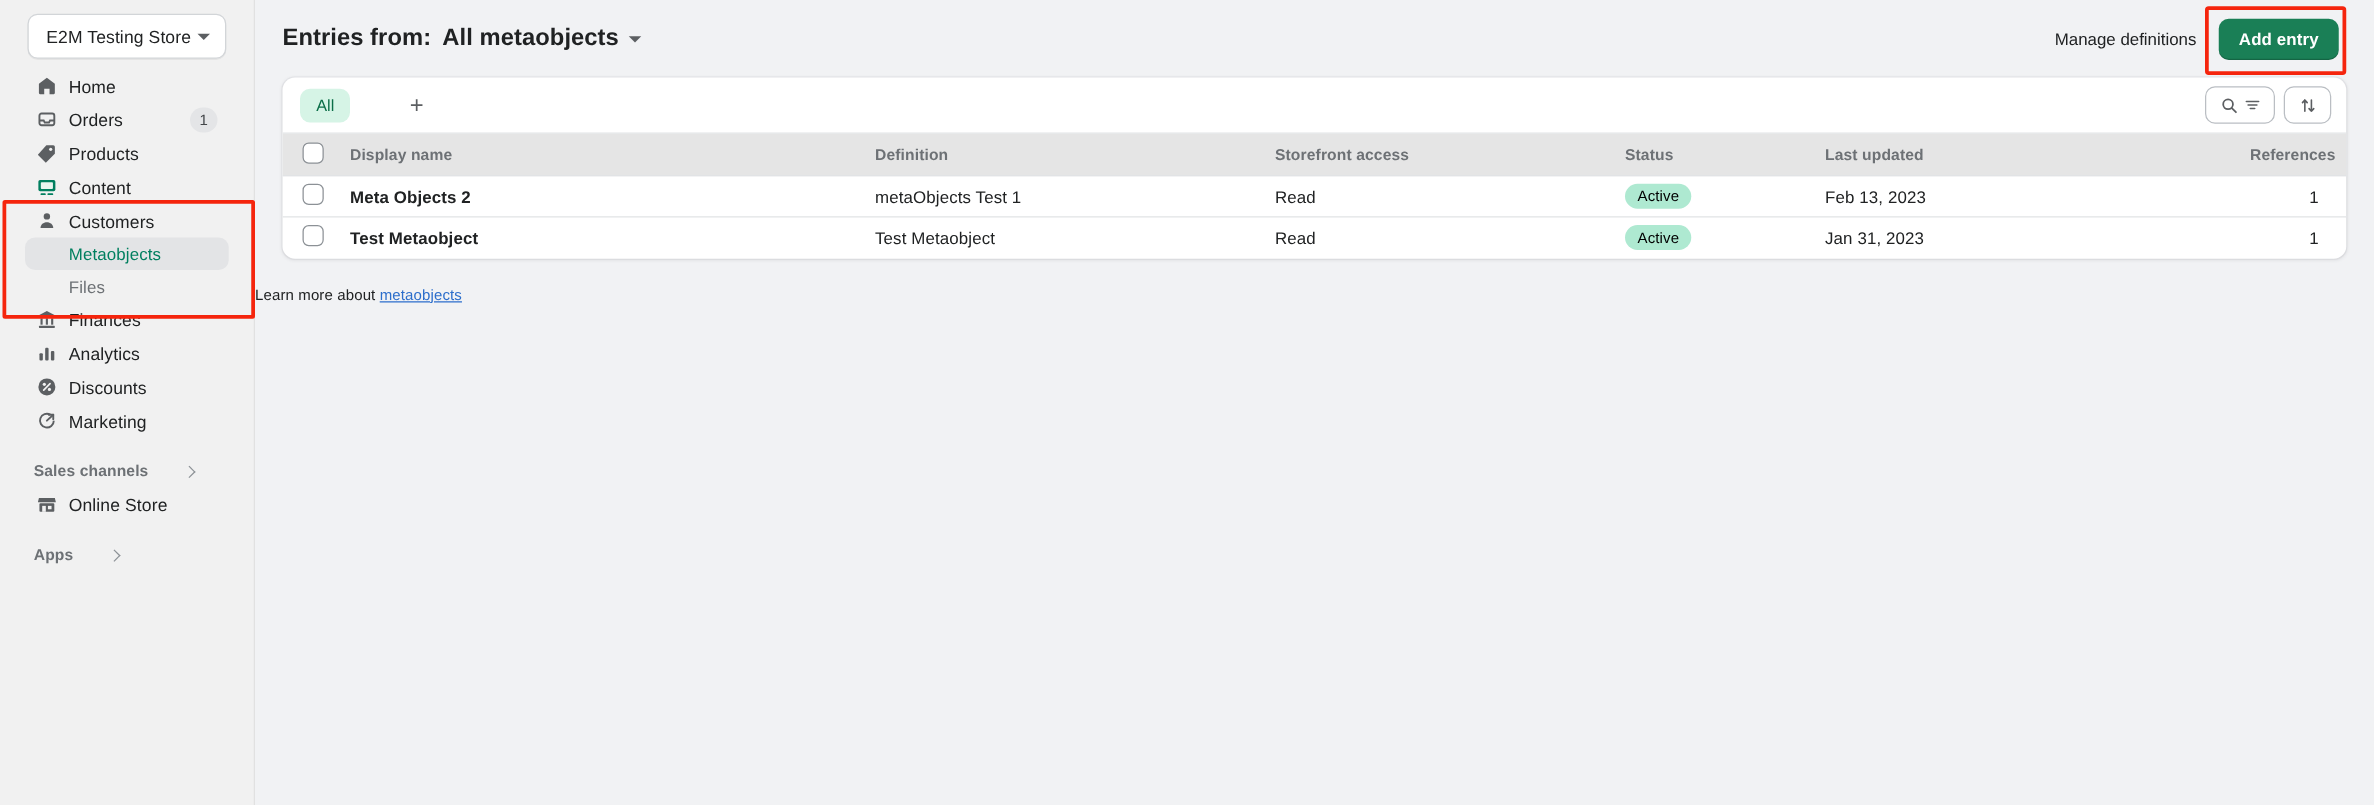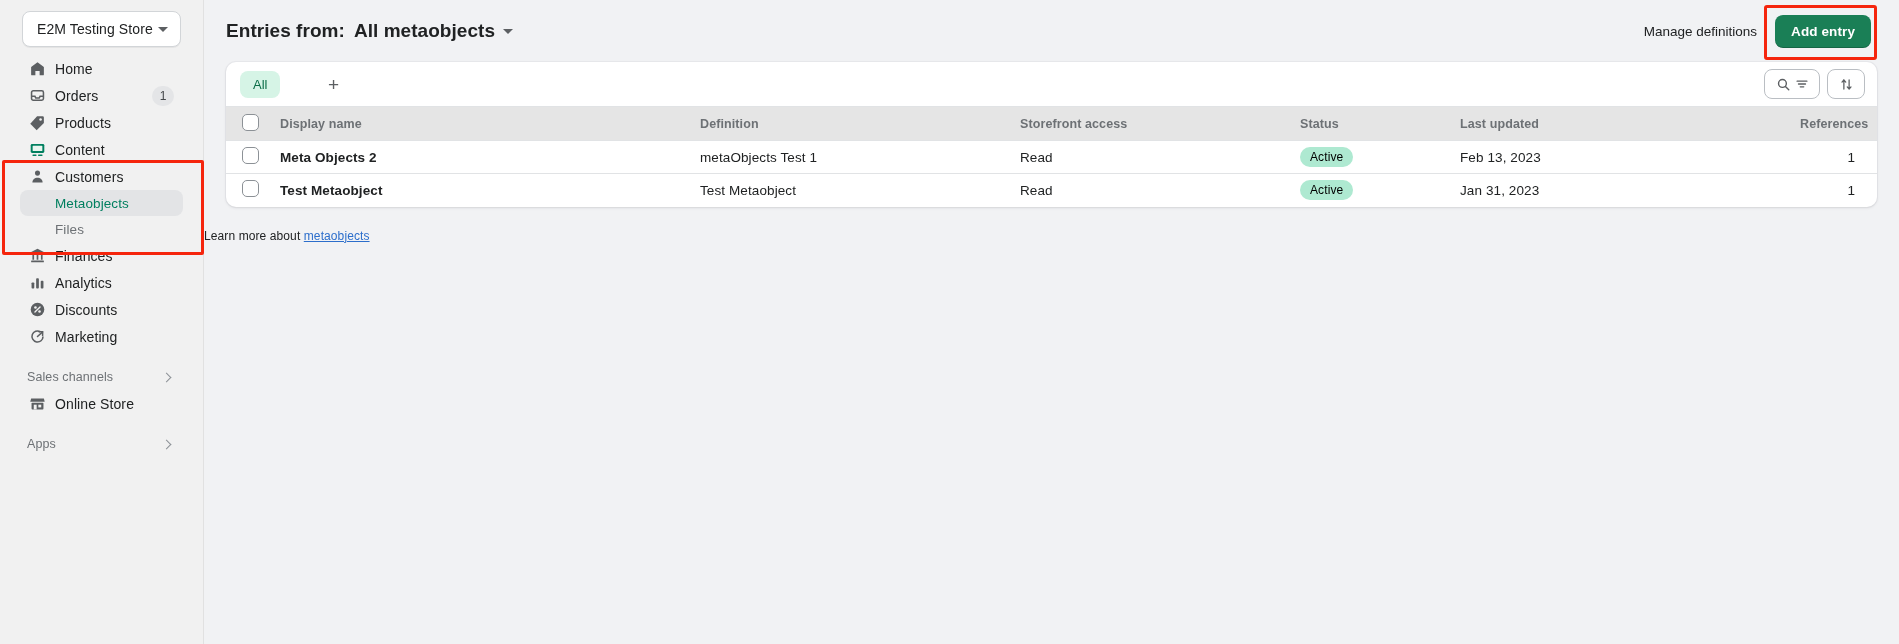--- a/index.html
+++ b/index.html
@@ -105,27 +105,27 @@
   }
   .sub-item.selected {
     background: #e3e4e6;
     color: #007f5f;
     font-weight: 400;
   }
 
   .section-head {
     display: flex;
     align-items: center;
-    justify-content: space-between;
+    justify-content: flex-start;
     height: 26px;
     padding: 0 9px 0 7px;
     margin-top: 14px;
     font-size: 12.5px;
     color: #6d7175;
-    font-weight: 400;
+    font-weight: 700;
     letter-spacing: 0.1px;
     cursor: pointer;
     gap: 29px;
   }
   .chev-right {
     width: 7px; height: 7px;
     border-right: 1.6px solid #8c9196;
     border-top: 1.6px solid #8c9196;
     transform: rotate(45deg);
     margin-right: 4px;

